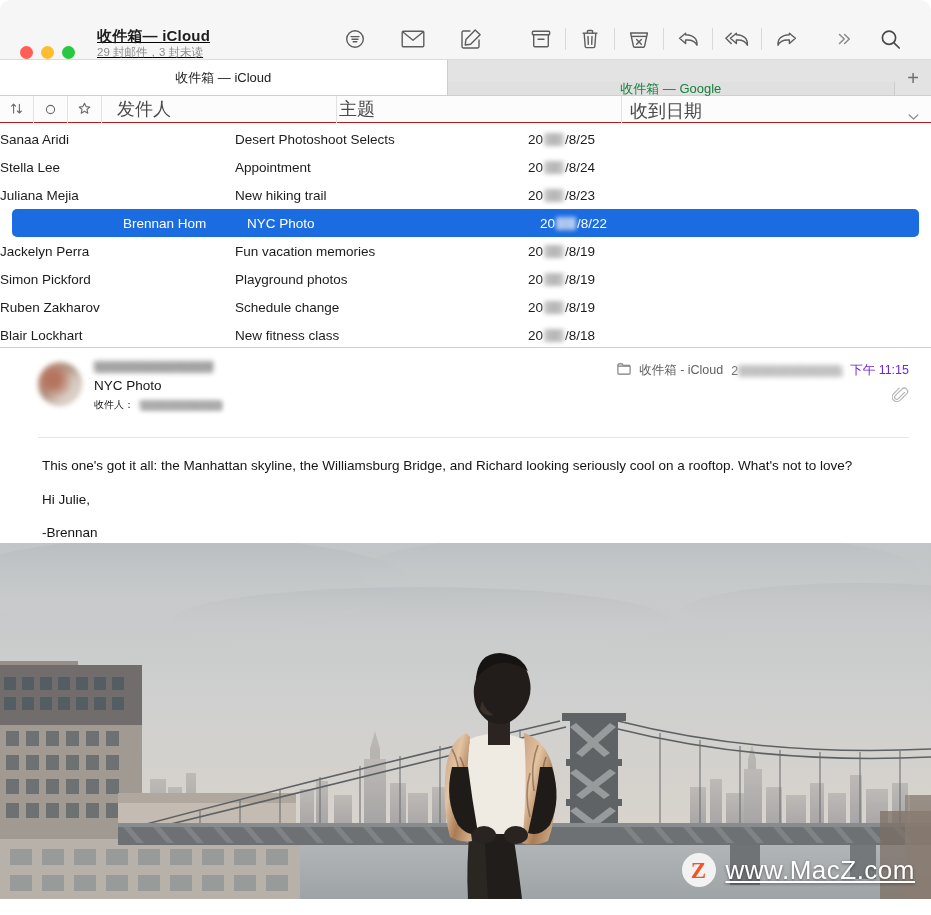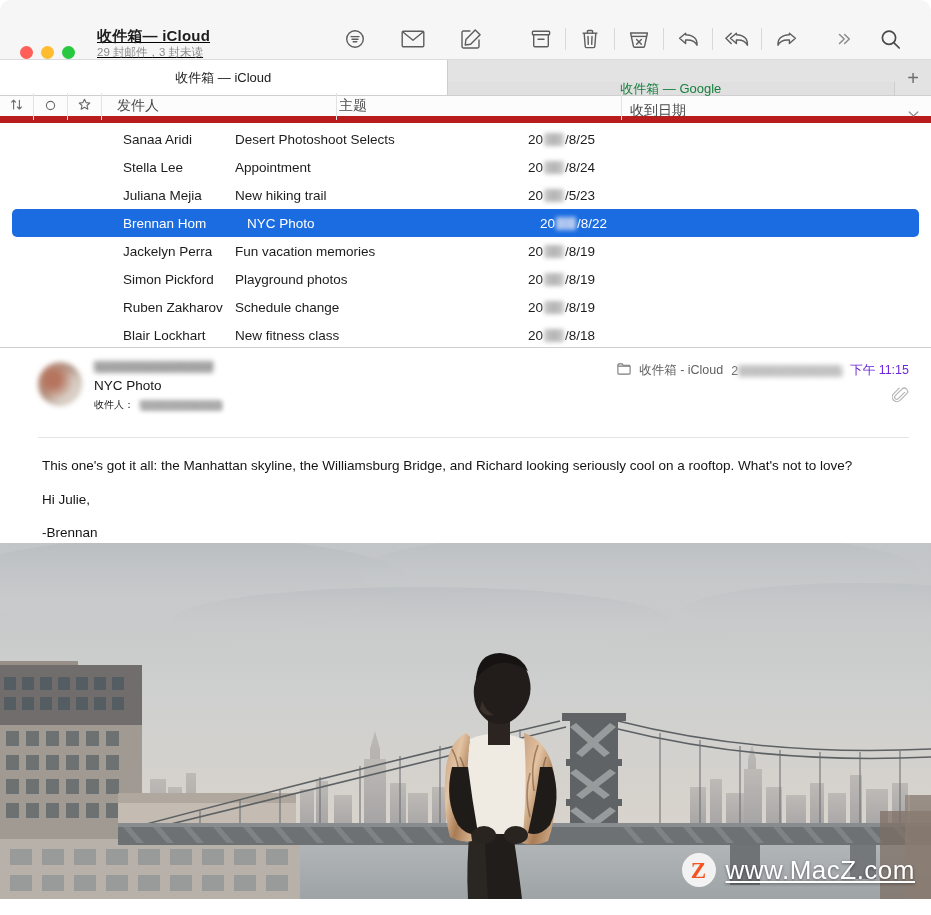--- a/index.html
+++ b/index.html
@@ -87,22 +87,22 @@
     background: #e3e3e3;
     cursor: default;
   }
   .plus-g { font-size: 20px; color: #6e6e6e; font-weight: 300; line-height: 1; }
 
   
   .colhead {
     height: 27px;
     display: flex; align-items: center;
     background: #fcfcfc;
-    border-bottom: 7px solid #b91c1c;
-    font-size: 14px; color: #4a4a4a;
+    border-bottom: 1px solid #b91c1c;
+    font-size: 18px; color: #4a4a4a;
   }
   .ch-cell {
     height: 27px; display: flex; align-items: center;
     border-right: 1px solid #e2e2e2;
     cursor: default;
   }
   .ch-icon { width: 34px; justify-content: center; }
   .ch-sender  { width: 235px; padding-left: 15px; }
   .ch-subject { width: 285px; padding-left: 2px; }
   .ch-date    { flex: 1; padding-left: 8px; justify-content: space-between; padding-right: 12px; border-right: none; align-items: flex-end;}
@@ -121,21 +121,21 @@
     display: flex; align-items: center;
     font-size: 13.5px; color: #1c1c1c;
     cursor: default;
   }
   .msgrow.selected {
     background: #1a6ce0;
     color: #ffffff;
     margin: 0 12px;
     border-radius: 5px;
   }
-  .m-sender  { width: 235px; padding-left: 123px; white-space: nowrap; }
+  .m-sender  { width: 235px; white-space: nowrap; }
   .msgrow.selected .m-sender { padding-left: 111px; }
   .m-subject { width: 285px; }
   .m-date    { flex: 1; padding-left: 8px; display: flex; align-items: center; }
   .m-date .pre { }
   .m-date .blur {
     display: inline-block;
     width: 20px; height: 13px;
     margin: 0 1px;
     background: linear-gradient(90deg,#c9c9c9,#b4b4b4,#cacaca);
     filter: blur(2.2px);
@@ -439,21 +439,21 @@
           <span class="blur"></span>
           <span>/8/24</span>
         </div>
       </div>
       <div class="msgrow">
         <div class="m-sender">Juliana Mejia</div>
         <div class="m-subject">New hiking trail</div>
         <div class="m-date">
           <span class="pre">20</span>
           <span class="blur"></span>
-          <span>/5/23</span>
+          <span>/8/23</span>
         </div>
       </div>
       <div class="msgrow selected">
         <div class="m-sender">Brennan Hom</div>
         <div class="m-subject">NYC Photo</div>
         <div class="m-date">
           <span class="pre">20</span>
           <span class="blur"></span>
           <span>/8/22</span>
         </div>

